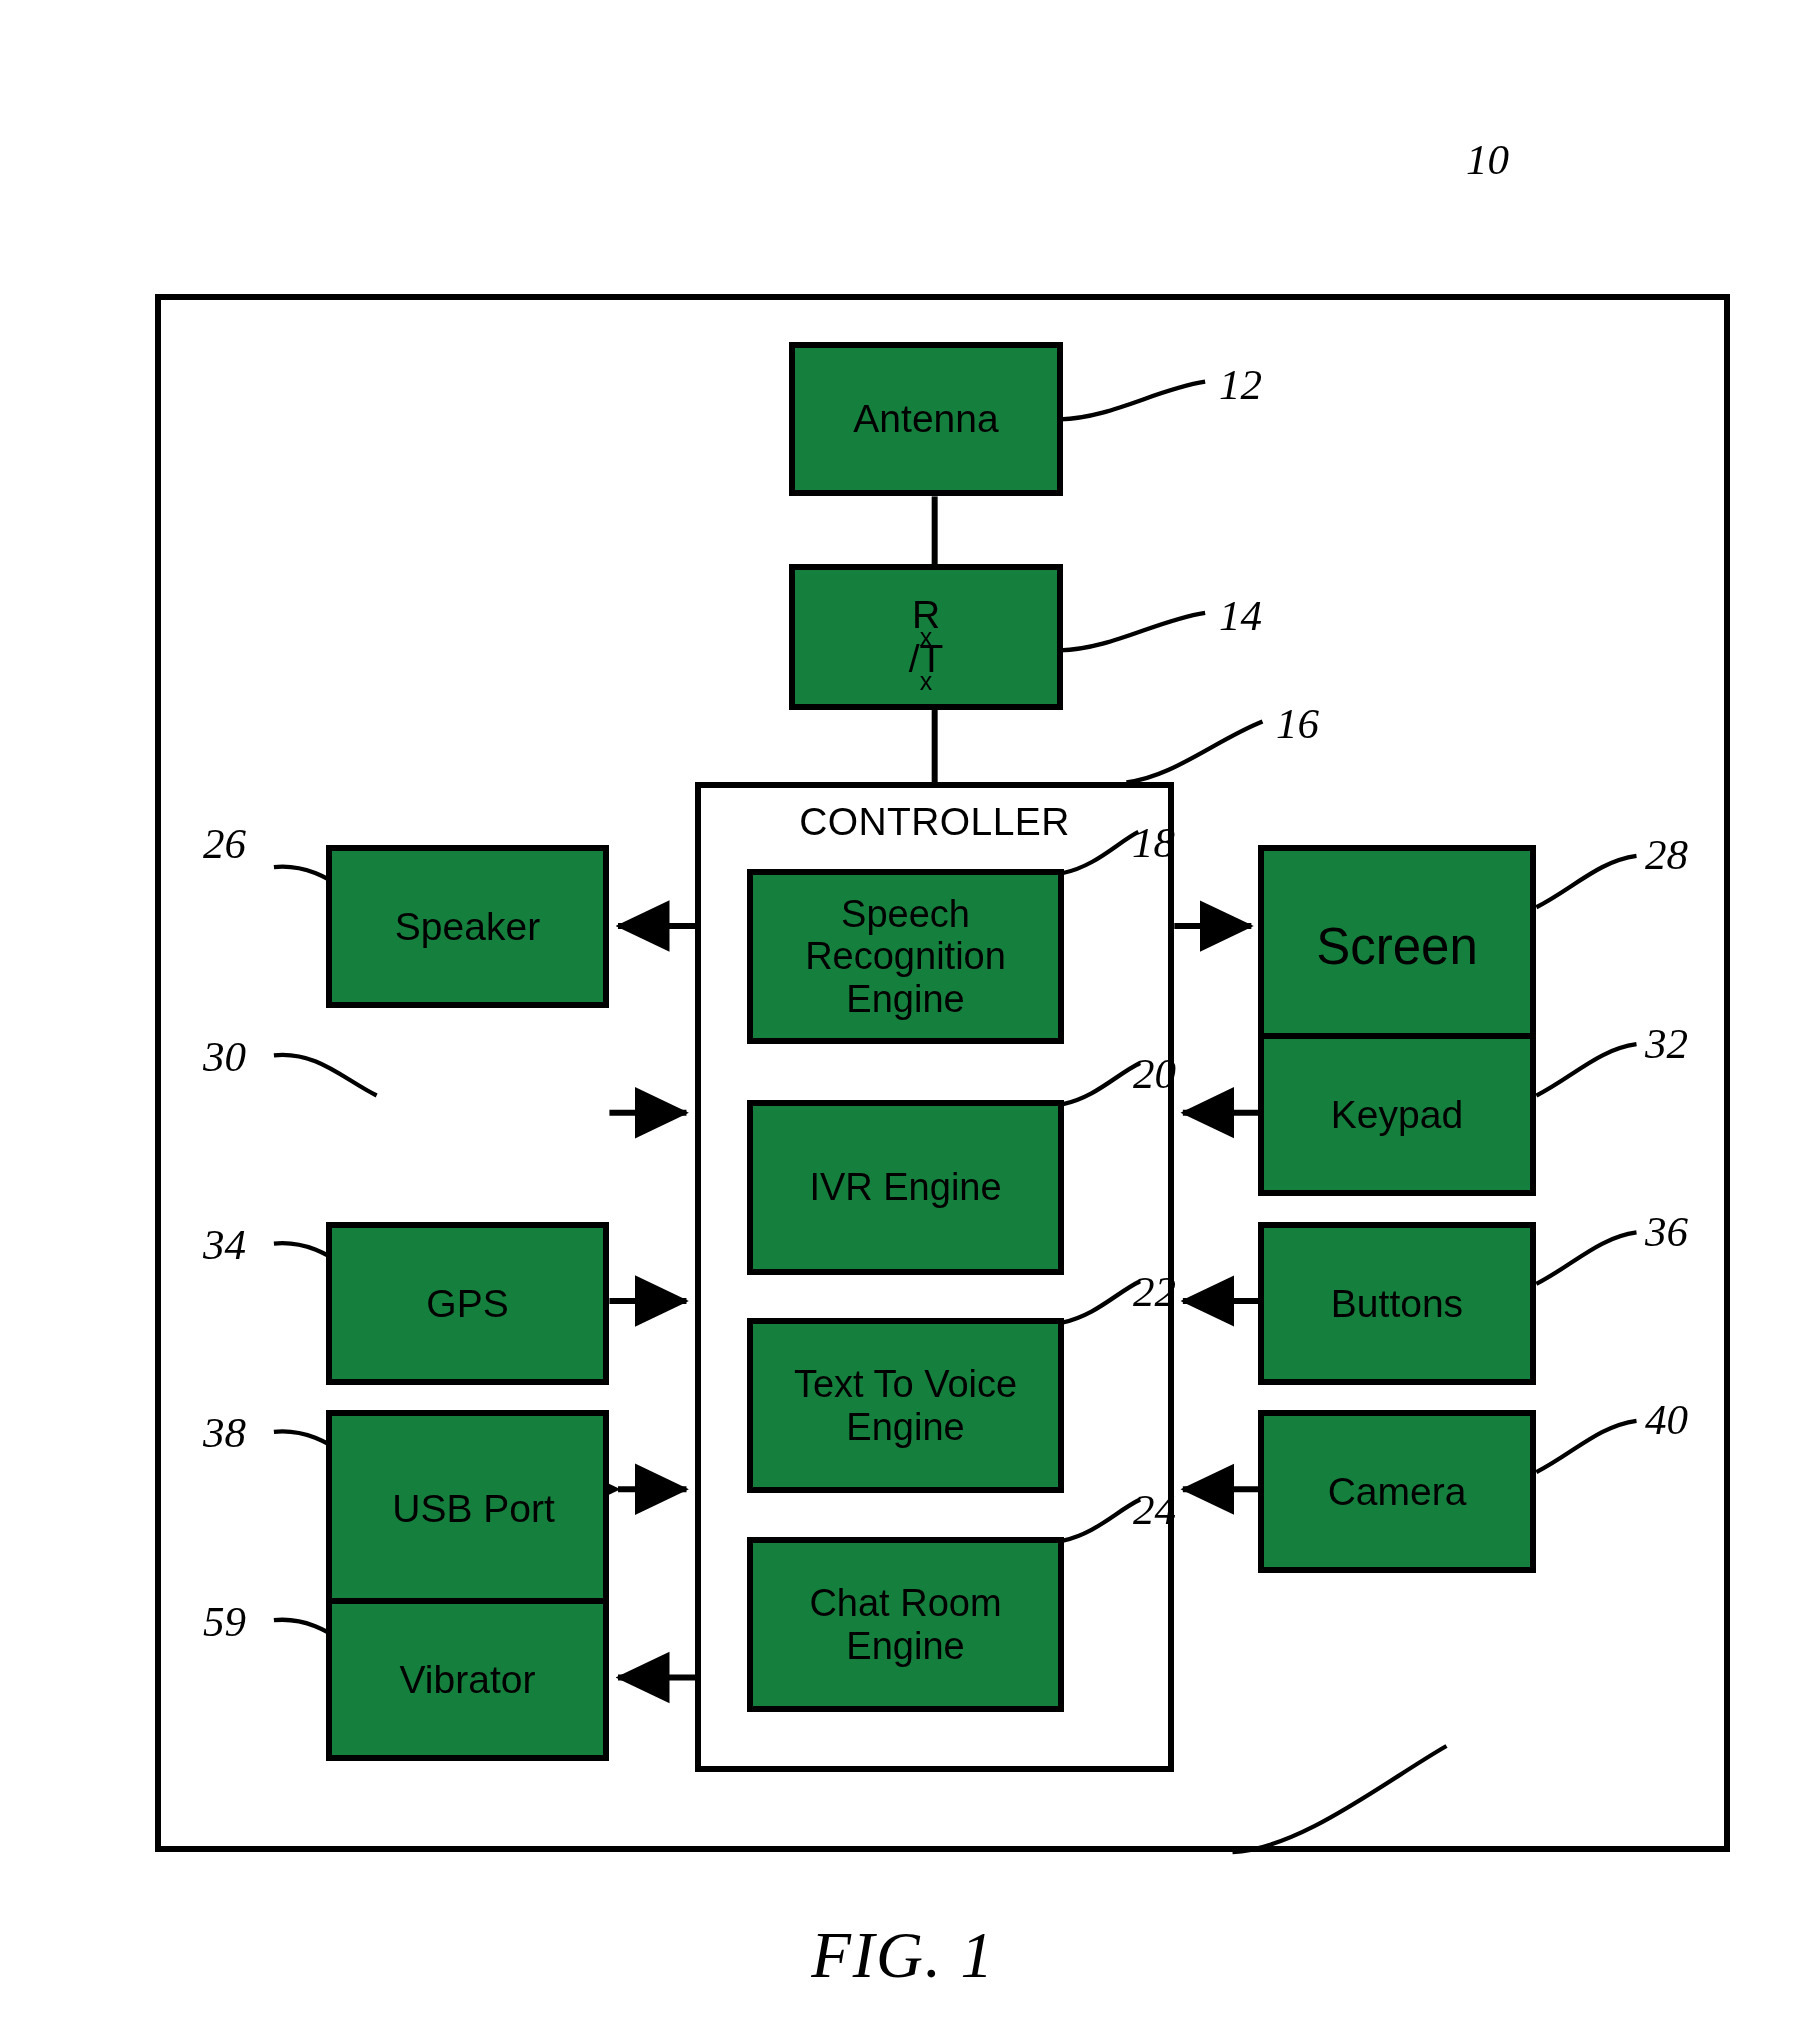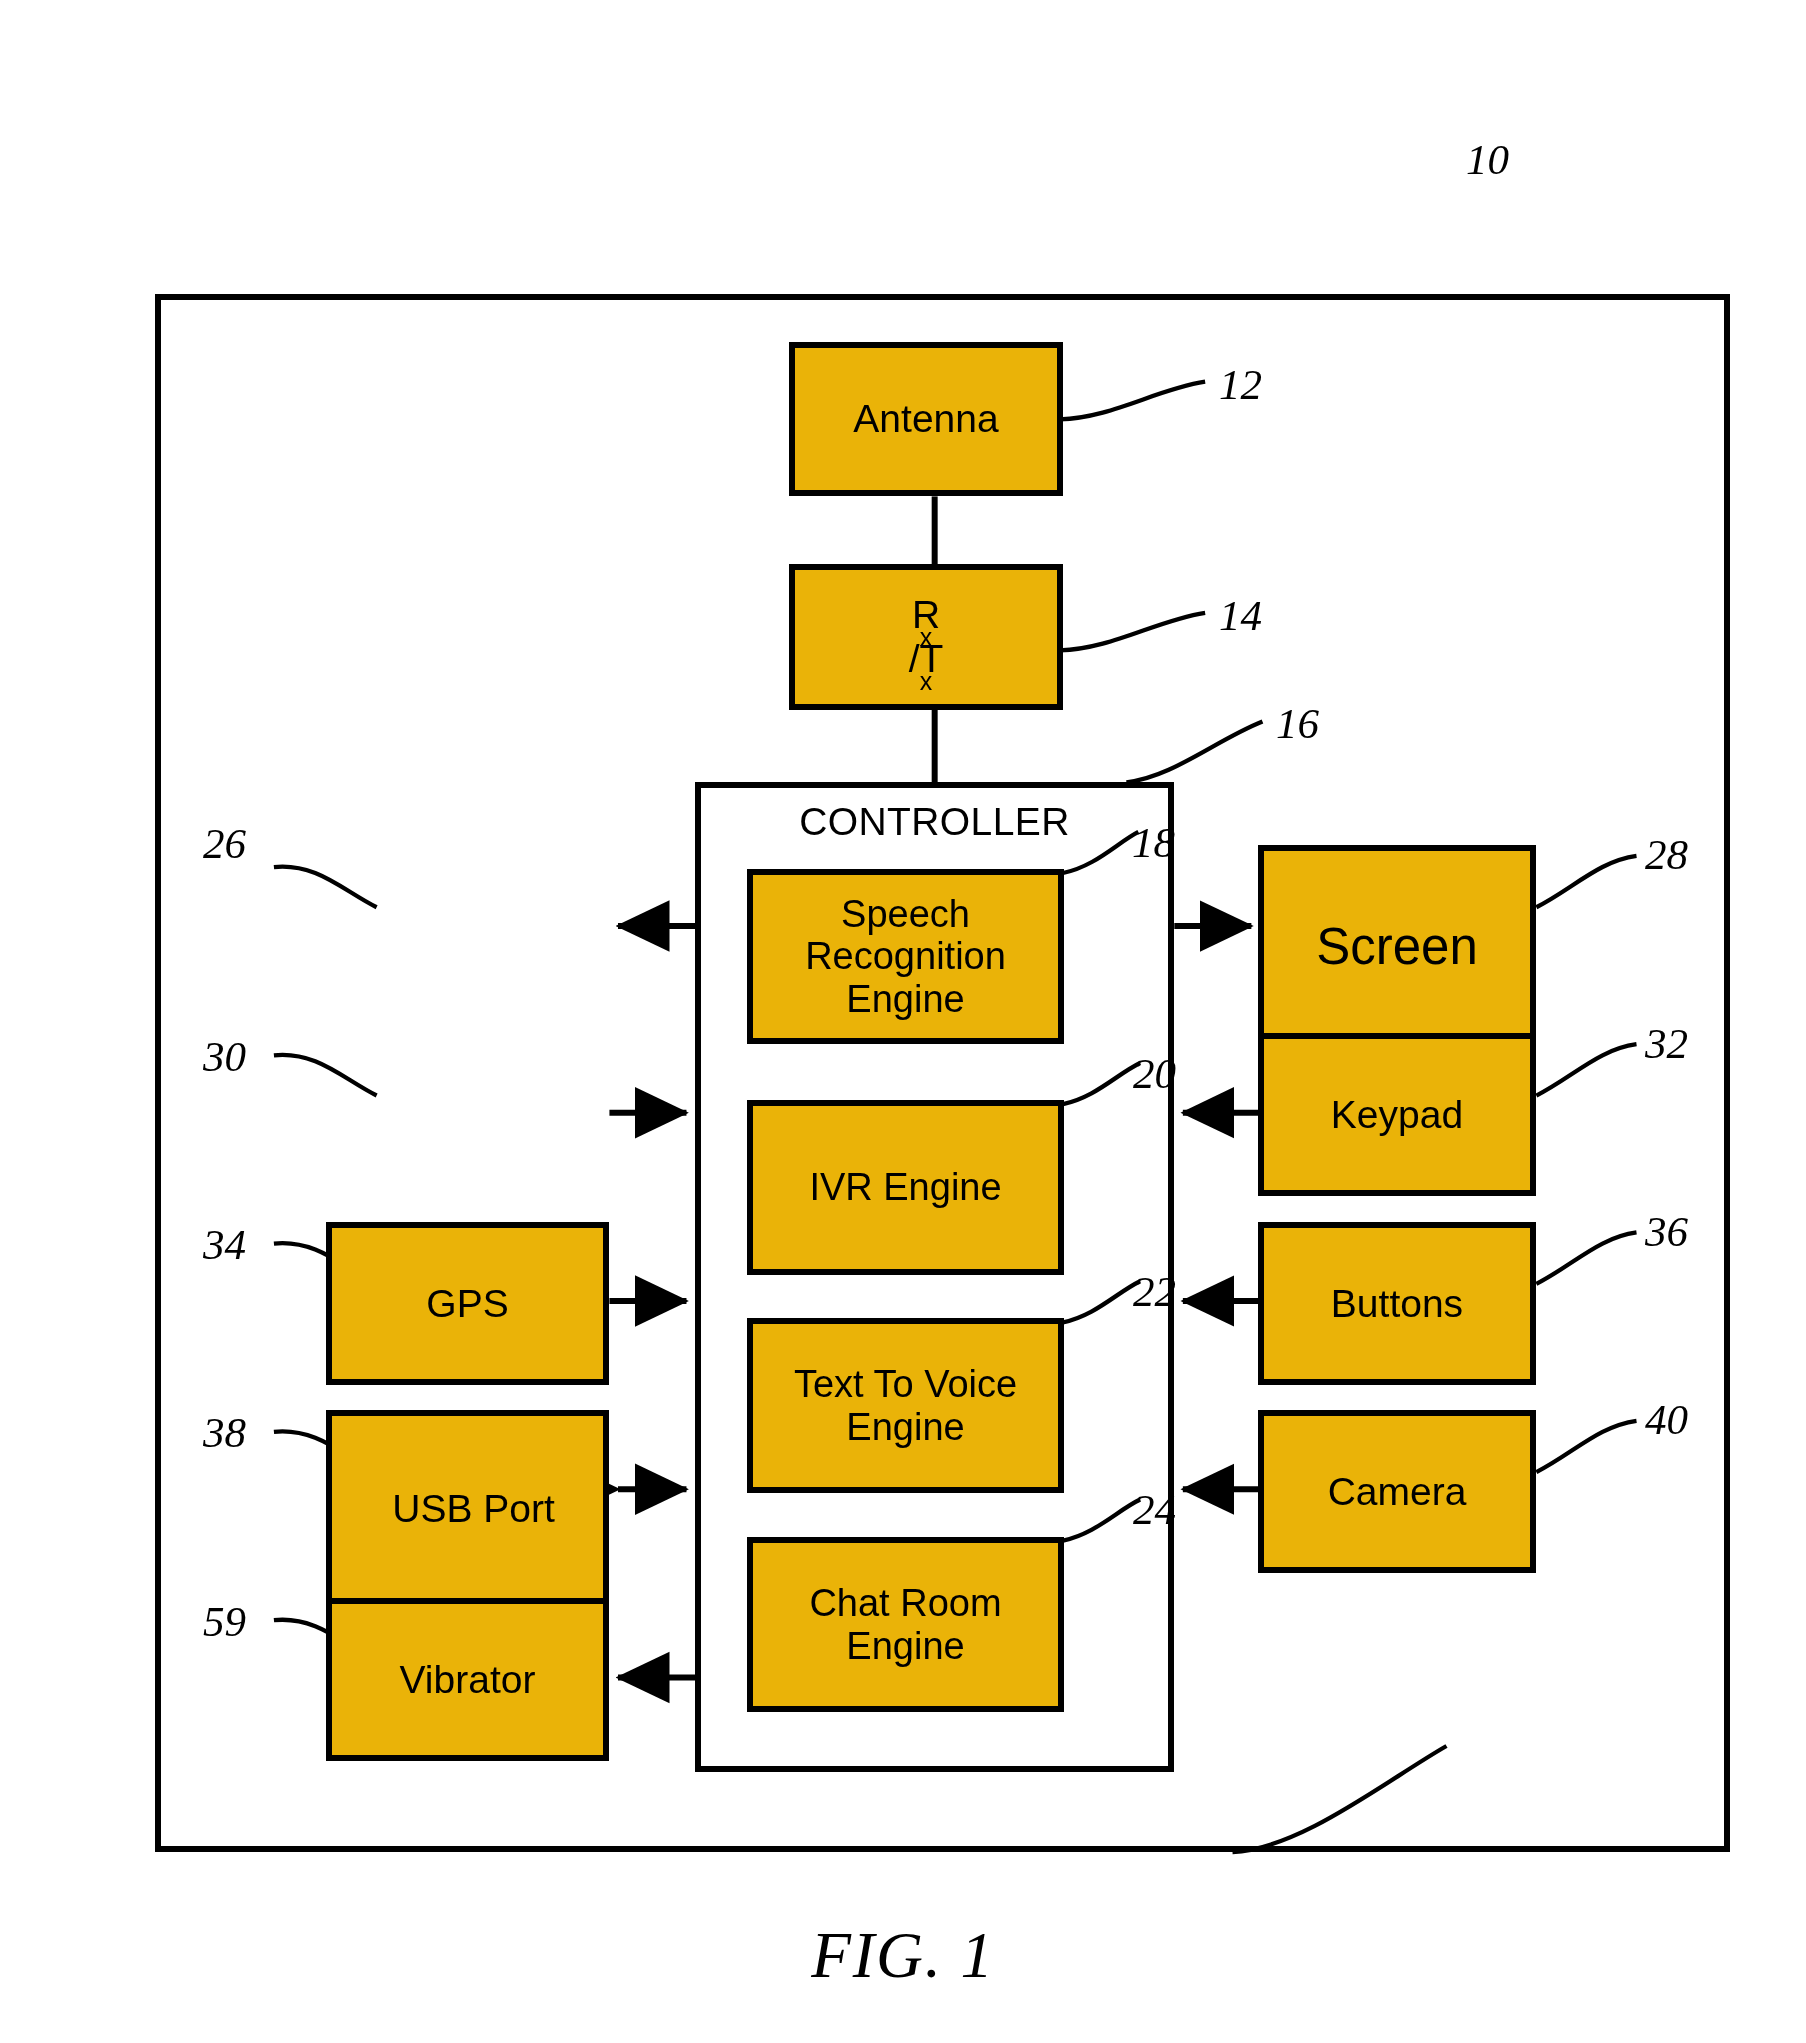--- a/index.html
+++ b/index.html
@@ -22,21 +22,21 @@
     top: 0;
     width: 1806px;
     height: 2043px;
     pointer-events: none;
   }
   
   .box {
     position: absolute;
     box-sizing: border-box;
     border: 6px solid #000000;
-    background: #eab308;
+    background: #15803d;
     display: flex;
     align-items: center;
     justify-content: center;
     text-align: center;
     color: #000000;
     line-height: 1.12;
     font-weight: 400;
   }
   .box span { display: block; }
   
@@ -198,20 +198,23 @@
   <div class="ref" style="left:1133px; top:1267px;">22</div>
 
   <div class="box" style="left:747px; top:1537px; width:317px; height:175px; font-size:38px;">
     <span>
       <span>Chat Room</span>
       <span>Engine</span>
     </span>
   </div>
   <div class="ref" style="left:1133px; top:1485px;">24</div>
 
+  <div class="box" style="left:326px; top:845px; width:283px; height:163px; font-size:39px;">
+    <span>Speaker</span>
+  </div>
   <div class="ref" style="left:203px; top:819px;">26</div>
 
   <div class="ref" style="left:203px; top:1032px;">30</div>
 
   <div class="box" style="left:326px; top:1222px; width:283px; height:163px; font-size:39px;">
     <span>GPS</span>
   </div>
   <div class="ref" style="left:203px; top:1220px;">34</div>
 
   <div class="box" style="left:326px; top:1410px; width:283px; height:198px; font-size:39px;padding-left:12px;">

